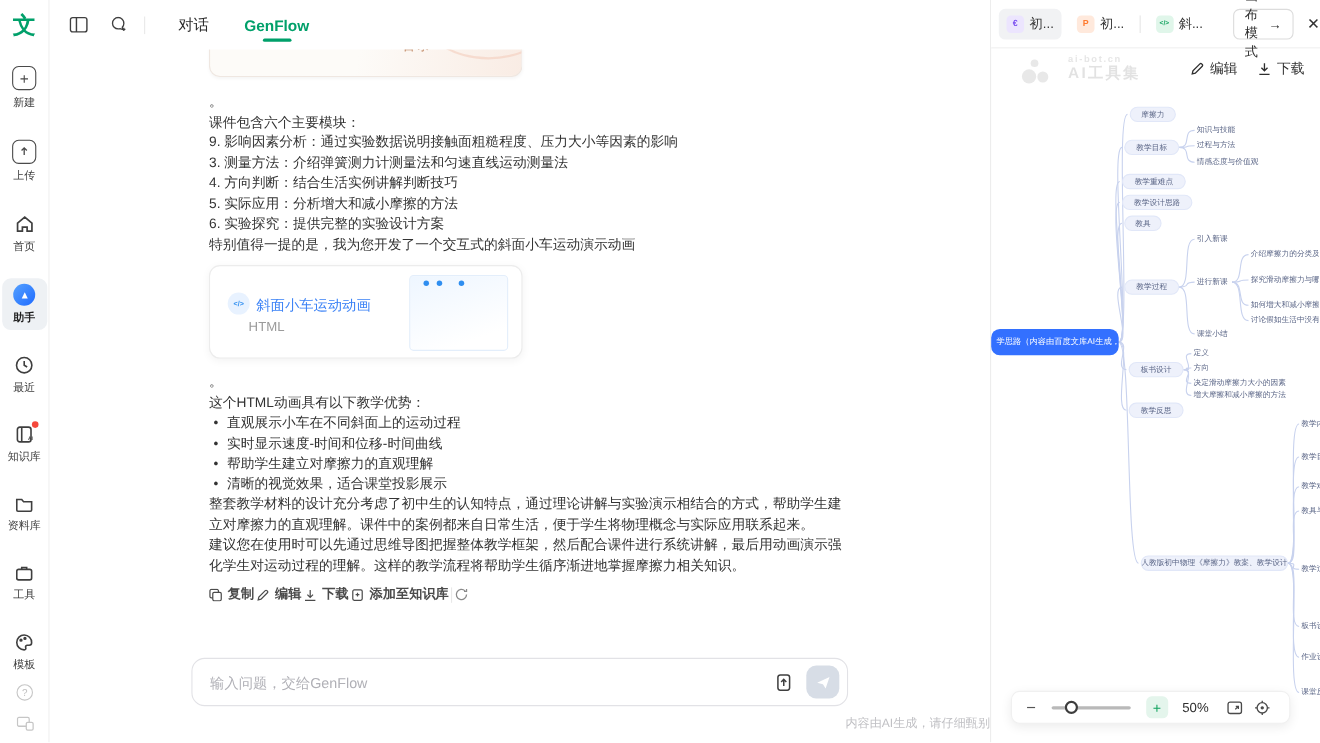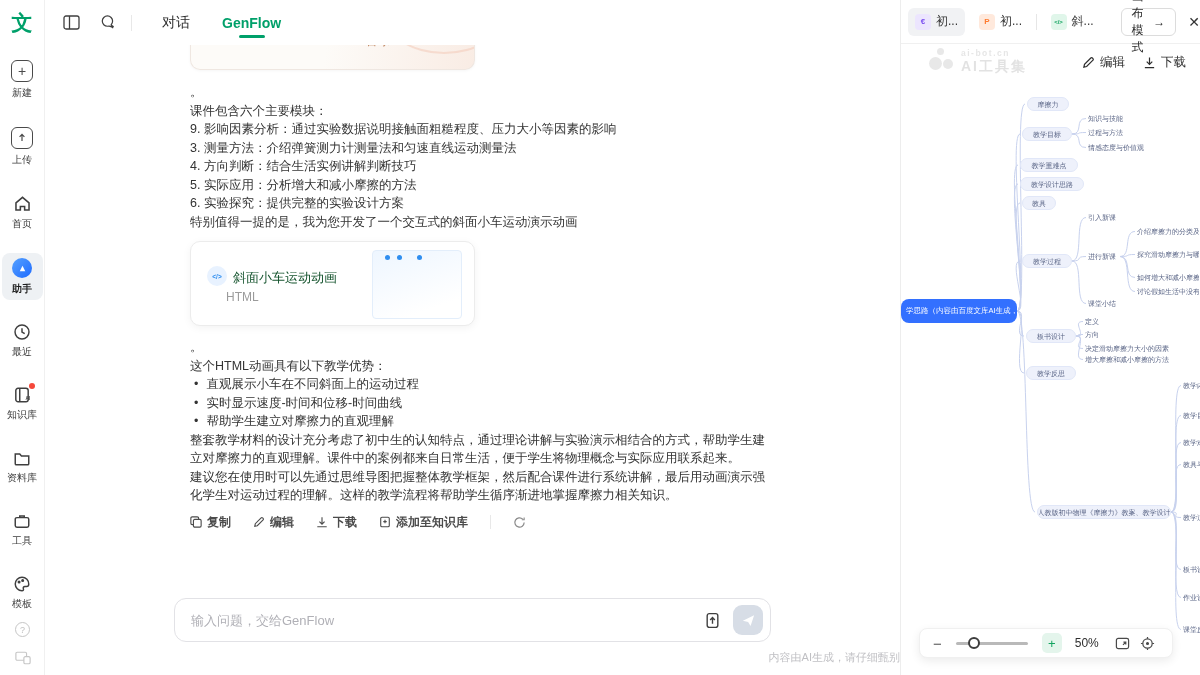--- a/index.html
+++ b/index.html
@@ -51,33 +51,33 @@
   .blk1 { margin-top:13px; }
   .bullet-row { display:flex; }
   .bullet-row::before { content:"•"; margin:0 8px 0 4px; color:#333; }
 
   .artifact-card { margin-left:16px; margin-top:10px; width:285px; height:85px; background:#fff;
     border:1px solid #ececec; border-radius:10px; box-shadow:0 2px 8px rgba(0,0,0,.05);
     position:relative; cursor:pointer; }
   .af-icon { position:absolute; left:16px; top:24px; width:20px; height:20px; border-radius:50%;
     background:#e8f2ff; color:#2f8ef0; font-size:6.5px; font-weight:bold;
     display:flex; align-items:center; justify-content:center; }
-  .af-title { position:absolute; left:42px; top:27px; font-size:13px; color:#14532d; }
+  .af-title { position:absolute; left:42px; top:27px; font-size:13px; color:#3b82f6; }
   .af-type { position:absolute; left:16px; top:48px; font-size:12px; color:#9b9b9b;margin-left:19px; }
   .af-preview { position:absolute; right:12px; top:8px; width:90px; height:69px; border-radius:4px;
     background:linear-gradient(160deg,#eef6ff,#ffffff 80%); border:1px solid #e3eefb; padding:5px 6px; overflow:hidden;}
   .pv-title { width:42px; height:3px; background:#8fc1f2; border-radius:2px; margin-bottom:4px; }
   .pv-label { width:22px; height:2.5px; background:#c9d6e6; border-radius:2px; margin:3px 0 2px; }
   .pv-track { position:relative; width:64px; height:2px; background:#dde8f4; border-radius:2px; margin:2px 0 3px; }
   .pv-dot { position:absolute; top:-1.5px; width:5px; height:5px; border-radius:50%; background:#2f8ef0; }
 
   .blk2 { margin-top:12px; }
   .closing { margin-top:0; }
 
-  .action-bar { display:flex; align-items:center; gap:22px; margin-left:16px; margin-top:9px;text-align:center; }
+  .action-bar { display:flex; align-items:center; gap:2px; margin-left:16px; margin-top:9px;text-align:center; }
   .act { display:flex; align-items:center; gap:5px; font-size:12px; color:#4b4b4b; font-weight:bold; cursor:pointer; }
   .act-div { width:1px; height:14px; background:#e8e8e8; }
 
   .input-wrap { position:absolute; bottom:33px; left:129px; width:597px; height:44px;
     border:1px solid #e2e2e6; border-radius:12px; background:#fff; display:flex; align-items:center; }
   .chat-input { flex:1; border:none; outline:none; font-size:13px; color:#333; margin-left:16px; background:transparent;
     font-family:"Liberation Sans","DejaVu Sans",sans-serif; }
   .chat-input::placeholder { color:#b0b0b6; }
   .in-upload { margin-right:12px; cursor:pointer; display:flex; }
   .send-btn { width:30px; height:30px; border-radius:9px; background:#d7dde6; margin-right:7px;
@@ -96,21 +96,21 @@
     font-size:8px; font-weight:bold; }
   .ic-mind { background:#ece5fe; color:#7a4df0; }
   .ic-ppt { background:#ffe9dc; color:#ff7a2e; }
   .ic-html { background:#e0f6ea; color:#12a35f; font-size:6px; }
   .ptab-sep { width:1px; height:16px; background:#e6e6e6; margin-left:7px; }
   .canvas-btn { margin-left:20px; height:28px; padding:0 10px; border:1px solid #dcdcdc; border-radius:6px;
     display:flex; align-items:center; gap:5px; font-size:12px; color:#2e2e2e; cursor:pointer; background:#fff; }
   .pclose { margin-left:12px; font-size:14px; color:#333; cursor:pointer; }
 
   .panel-row2 { position:absolute; top:44px; left:0; right:0; height:36px; display:flex; align-items:center; z-index:3; }
-  .wm { display:flex; align-items:flex-start; gap:6px; margin-left:28px; opacity:.85; }
+  .wm { display:flex; align-items:flex-end; gap:16px; margin-left:28px; opacity:.85; }
   .paw { position:relative; width:26px; height:22px; }
   .paw i { position:absolute; background:#e4e4e4; border-radius:50%; }
   .paw .p1 { width:13px; height:13px; left:0; bottom:0; }
   .paw .p2 { width:10px; height:10px; right:2px; bottom:1px; }
   .paw .p3 { width:7px; height:7px; left:8px; top:0; }
   .wm-txt .l1 { font-size:8.5px; letter-spacing:1.5px; color:#e2e2e2; font-weight:bold; }
   .wm-txt .l2 { font-size:14px; font-weight:bold; color:#dedede; letter-spacing:2px; }
   .prow-actions { margin-left:auto; display:flex; gap:18px; margin-right:14px; }
   .pact { display:flex; align-items:center; gap:5px; font-size:12.5px; color:#2e2e2e; cursor:pointer; }
 
@@ -276,20 +276,23 @@
           <p class="para">。</p>
           <p class="para">这个HTML动画具有以下教学优势：</p>
           <p class="para bullet-row">
               <span>直观展示小车在不同斜面上的运动过程</span>
             </p>
           <p class="para bullet-row">
               <span>实时显示速度-时间和位移-时间曲线</span>
             </p>
           <p class="para bullet-row">
               <span>帮助学生建立对摩擦力的直观理解</span>
+            </p>
+          <p class="para bullet-row">
+              <span>清晰的视觉效果，适合课堂投影展示</span>
             </p>
           <p class="para closing">整套教学材料的设计充分考虑了初中生的认知特点，通过理论讲解与实验演示相结合的方式，帮助学生建立对摩擦力的直观理解。课件中的案例都来自日常生活，便于学生将物理概念与实际应用联系起来。</p>
           <p class="para closing">建议您在使用时可以先通过思维导图把握整体教学框架，然后配合课件进行系统讲解，最后用动画演示强化学生对运动过程的理解。这样的教学流程将帮助学生循序渐进地掌握摩擦力相关知识。</p>
         </div>
 
         <div class="action-bar">
           <span class="act">
             <svg width="12" height="12" viewBox="0 0 14 14" fill="none" stroke="#4b4b4b" stroke-width="1.3">
                 <rect x="4" y="4" width="9" height="9" rx="1.5"></rect>
                 <path d="M10 4V2.5A1.5 1.5 0 008.5 1h-6A1.5 1.5 0 001 2.5v6A1.5 1.5 0 002.5 10H4"></path>

